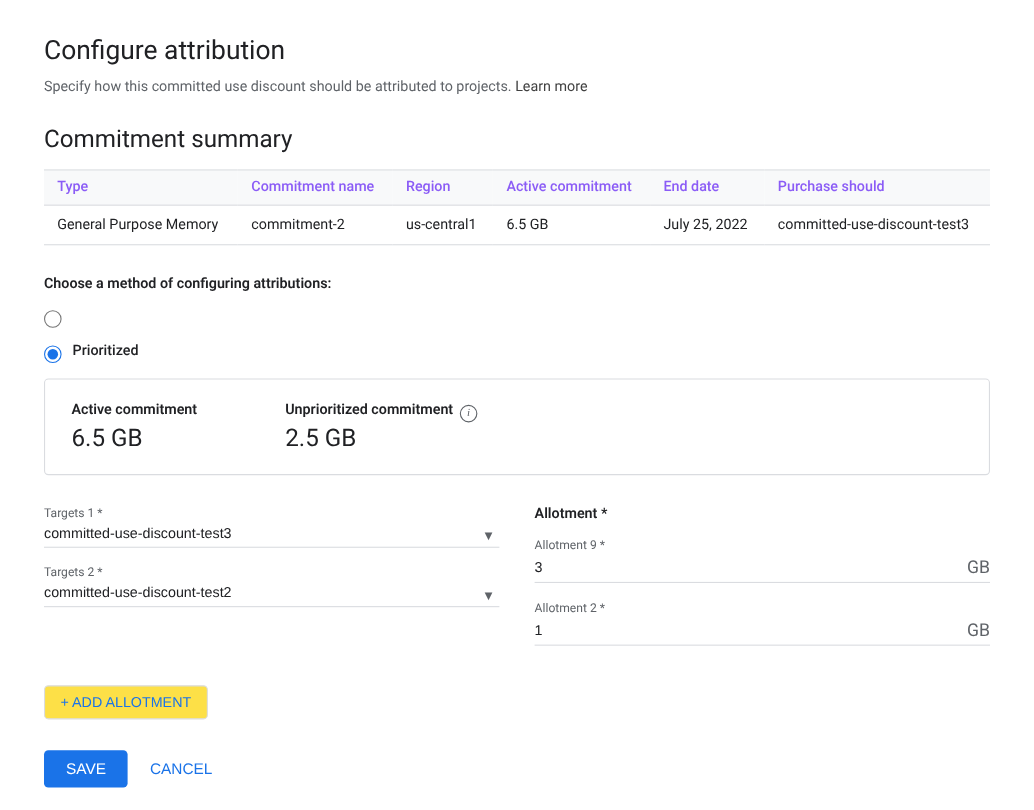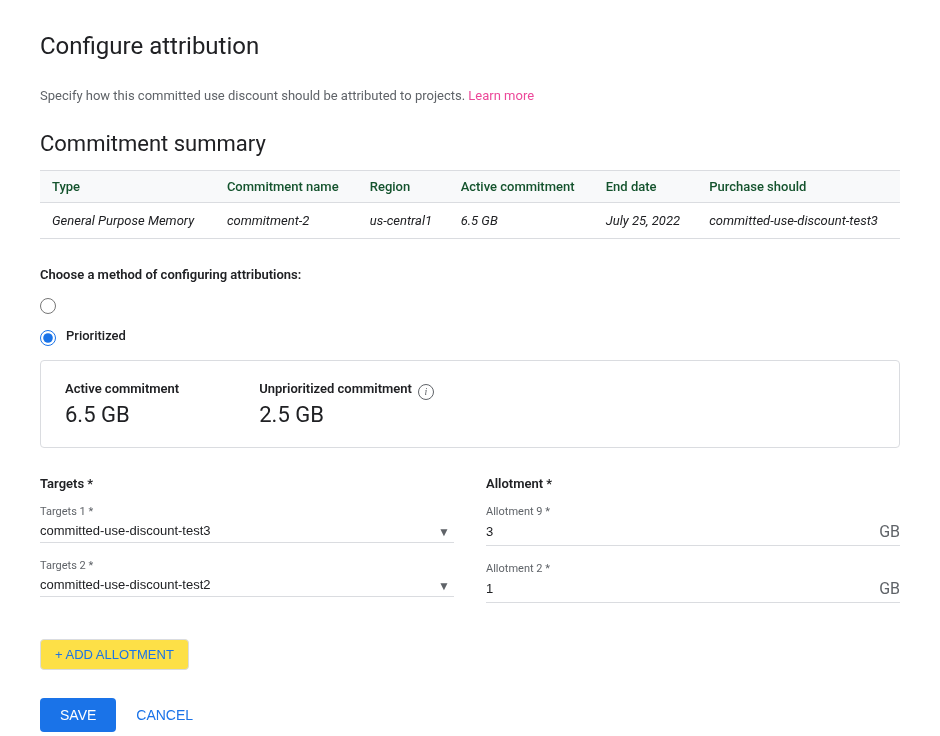--- a/index.html
+++ b/index.html
@@ -7,30 +7,30 @@
       font-family: 'Google Sans', Roboto, Arial, sans-serif;
       font-size: 14px;
       color: #202124;
       background: #fff;
       padding: 32px 40px;
       max-width: 940px;
     }
     h1 {
       font-size: 24px;
       font-weight: 400;
+      margin-bottom: 12px;
+      color: #202124;
+    }
+    .subtitle {
+      font-size: 13px;
+      color: #5f6368;
       margin-bottom: 28px;
-      color: #202124;
-    }
-    .subtitle {
-      font-size: 13px;
-      color: #5f6368;
-      margin-bottom: 28px;
     }
     .subtitle a {
-      color: #ec4899;
+      color: #404040;
       text-decoration: none;
     }
     h2 {
       font-size: 22px;
       font-weight: 400;
       margin-bottom: 14px;
       color: #202124;
     }
     
     .commitment-table {
@@ -38,28 +38,27 @@
       border-collapse: collapse;
       margin-bottom: 28px;
       font-size: 13px;
     }
     .commitment-table th {
       text-align: left;
       padding: 8px 12px;
       border-top: 1px solid #dadce0;
       border-bottom: 1px solid #dadce0;
       font-weight: 500;
-      color: #14532d;
+      color: #8b5cf6;
       background: #f8f9fa;
     }
     .commitment-table td {
       padding: 10px 12px;
       border-bottom: 1px solid #dadce0;
       color: #202124;
-      font-style: italic;
     }
     
     .method-label {
       font-weight: 600;
       font-size: 13px;
       margin-bottom: 14px;
     }
     .radio-group {
       margin-bottom: 10px;
     }
@@ -298,21 +297,20 @@
       <div class="commitment-metric-label">Unprioritized commitment</div>
       <span class="info-icon">i</span>
     </div>
     <div class="commitment-metric-value">2.5 GB</div>
   </div>
 </div>
 
 
 <div class="targets-allotment">
   <div class="col-left">
-    <div class="col-header">Targets *</div>
     <div id="targets-fields">
         <div class="field-group">
       <div class="field-label">Targets 1 *</div>
       <div class="select-wrapper">
         <select>
           <option selected="" value="committed-use-discount-test3">committed-use-discount-test3</option><option value="committed-use-discount-test2">committed-use-discount-test2</option><option value="committed-use-discount-test1">committed-use-discount-test1</option>
         </select>
         <span class="select-arrow">▼</span>
       </div>
     </div>

